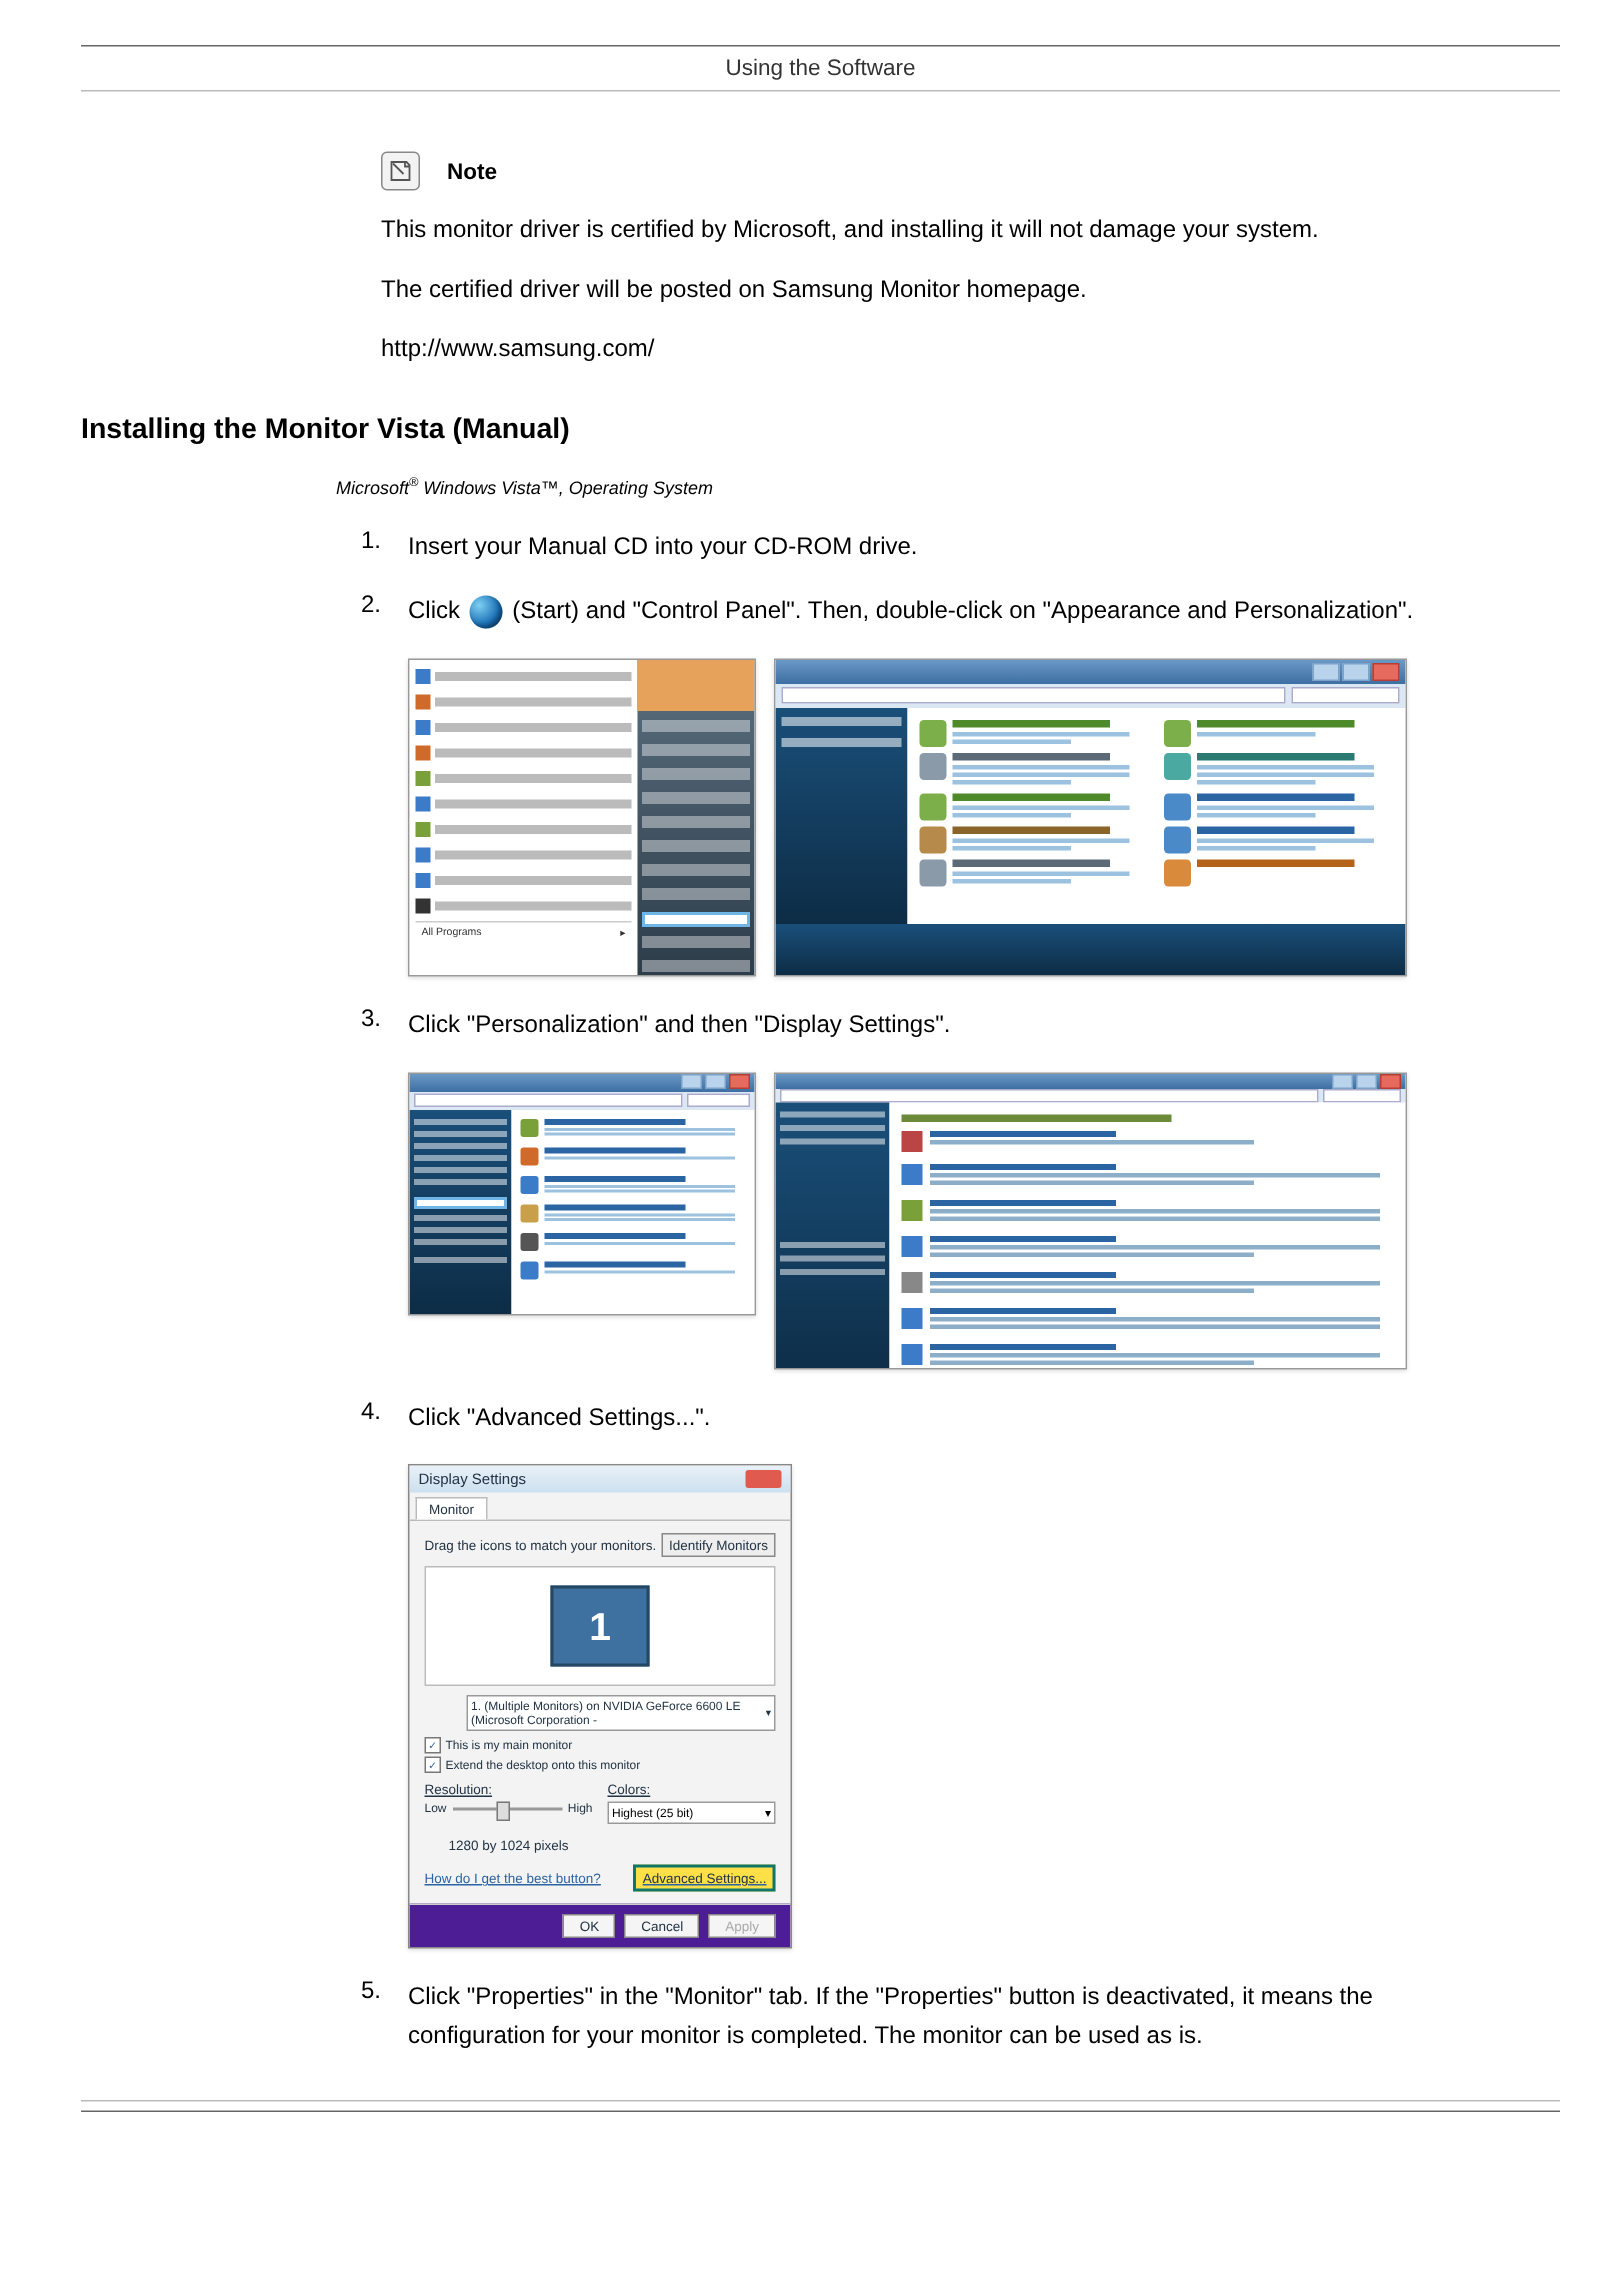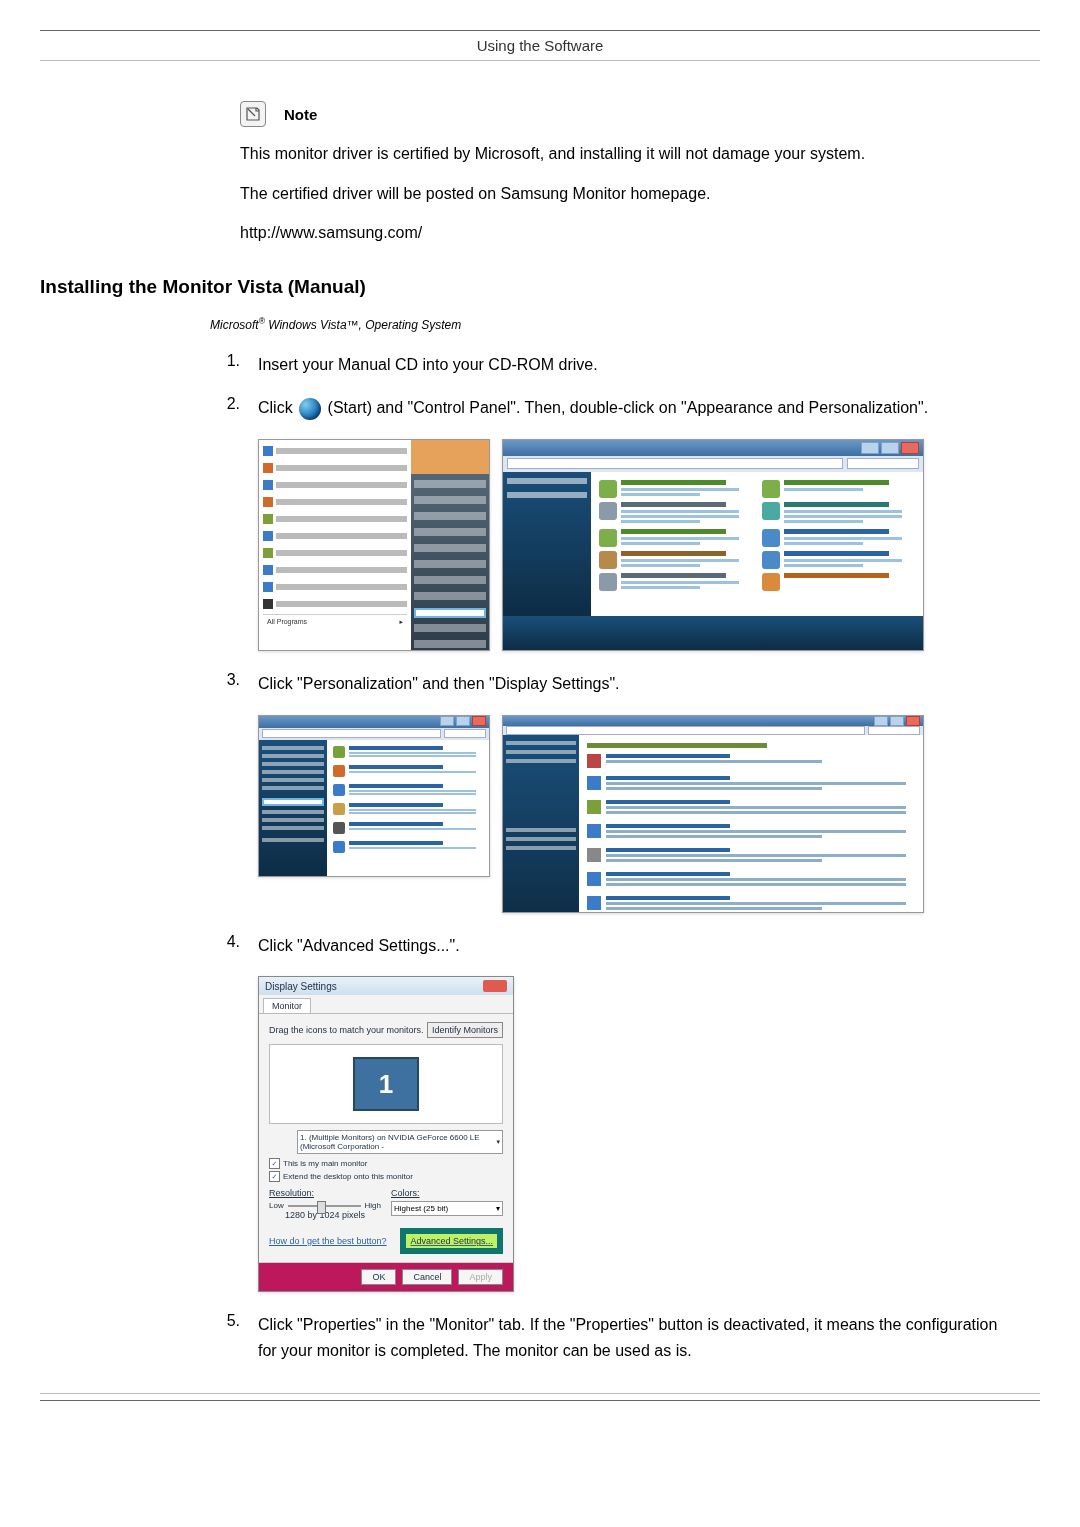--- a/index.html
+++ b/index.html
@@ -4,21 +4,21 @@
 <style>
   body {
     margin: 0;
     padding: 0;
     font-family: Arial, Helvetica, sans-serif;
     background: #fff;
     color: #000;
     width: 1080px;
   }
   .page {
-    padding: 30px 40px 40px 40px;
+    padding: 30px 40px 40px 54px;
   }
   .header-line {
     border-top: 1px solid #666;
     margin-bottom: 6px;
   }
   .header-title {
     text-align: center;
     font-size: 15px;
     color: #333;
     padding-bottom: 6px;
@@ -306,24 +306,24 @@
   .ds-select .arr{font-size:7px;}
   .ds-chk{font-size:8px;color:#234;display:flex;align-items:center;gap:3px;margin-bottom:2px;}
   .ds-chk .box{width:9px;height:9px;border:1px solid #777;background:#fff;display:flex;align-items:center;justify-content:center;font-size:7px;color:#2a64a3;}
   .ds-rescol{display:flex;justify-content:space-between;margin-top:6px;gap:10px;}
   .ds-rescol .col{flex:1;}
   .ds-rescol .lab{font-size:9px;color:#234;text-decoration:underline;margin-bottom:3px;}
   .ds-slider{display:flex;align-items:center;gap:4px;font-size:8px;color:#234;}
   .ds-track{flex:1;height:2px;background:#999;position:relative;}
   .ds-thumb{position:absolute;left:40%;top:-4px;width:7px;height:11px;background:#ddd;border:1px solid #777;}
   .ds-colorsel{border:1px solid #999;background:#fff;font-size:8px;padding:2px;display:flex;justify-content:space-between;}
-  .ds-resval{text-align:center;font-size:9px;color:#234;margin-top:0;}
+  .ds-resval{text-align:center;font-size:9px;color:#234;margin-top:15px;}
   .ds-link{font-size:9px;color:#2a64a3;text-decoration:underline;margin-top:8px;display:flex;justify-content:space-between;align-items:center;}
-  .ds-link .btn{border:6px solid #0f766e;background:#bef264;padding:2px 4px;color:#234;text-decoration:none;font-size:9px;}
-  .ds-footer{display:flex;justify-content:flex-end;gap:6px;padding:6px 10px;border-top:1px solid #ccc;background:#be185d;}
+  .ds-link .btn{border:2px solid #0f766e;background:#fde047;padding:2px 4px;color:#234;text-decoration:none;font-size:9px;}
+  .ds-footer{display:flex;justify-content:flex-end;gap:6px;padding:6px 10px;border-top:1px solid #ccc;background:#4c1d95;}
   .ds-footer .btn{border:1px solid #888;background:#f5f5f5;font-size:9px;padding:2px 10px;color:#234;}
   .ds-footer .btn.disabled{color:#aaa;}
   .footer-line {
     border-top: 1px solid #bbb;
     margin-top: 30px;
     padding-top: 4px;
   }
   .footer-line2 {
     border-top: 1px solid #666;
     margin-top: 2px;

